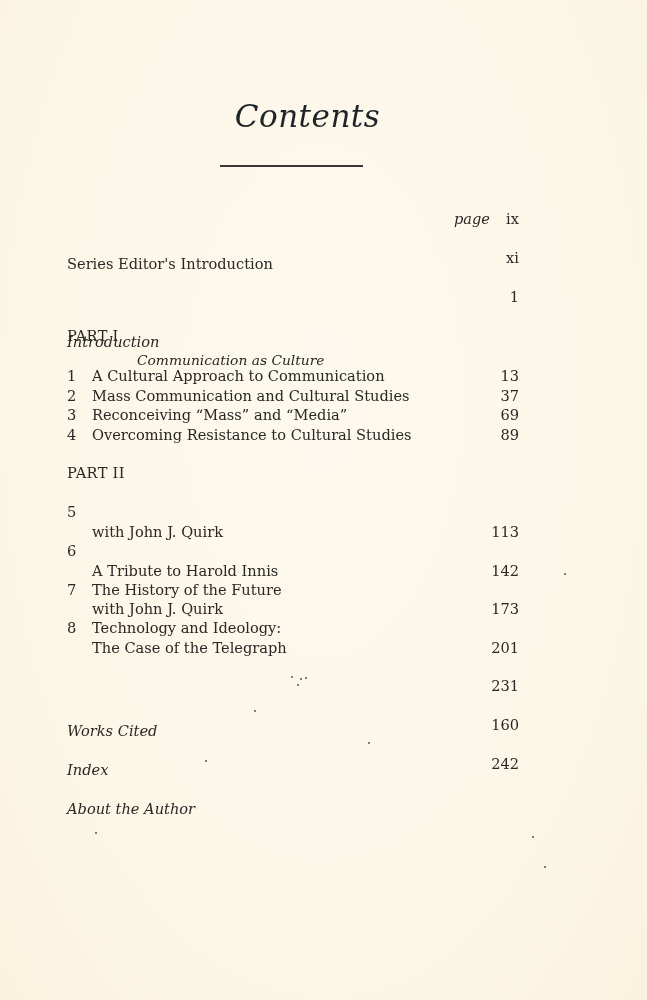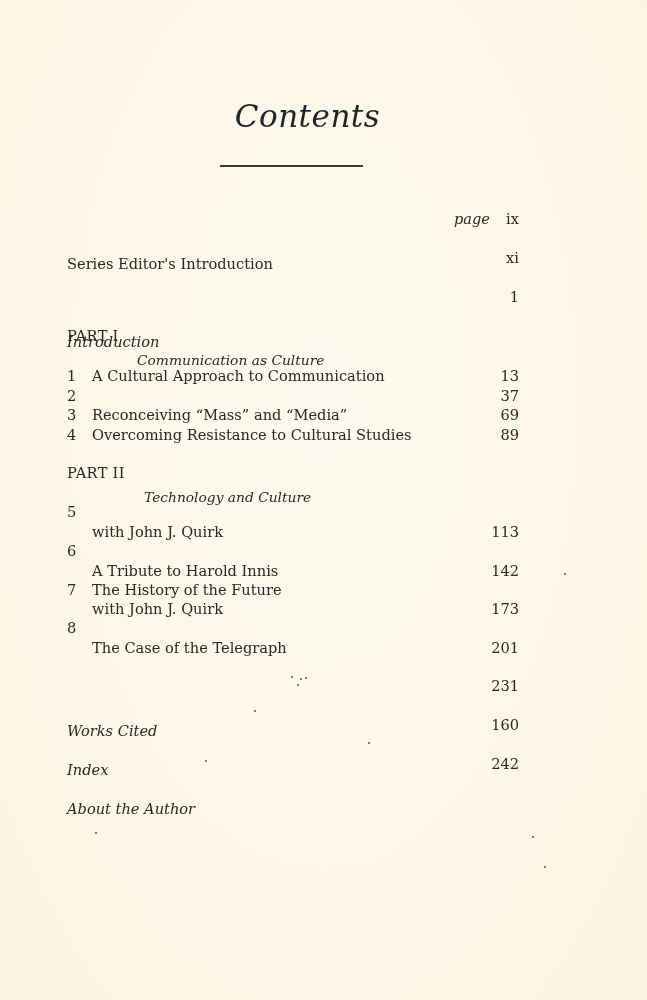--- a/index.html
+++ b/index.html
@@ -103,36 +103,36 @@
     <span class="parttitle">Communication as Culture</span>
   </div>
 
   <div class="row" style="top:366px;">
     <span class="num">1</span>
     <span class="ctext">A Cultural Approach to Communication</span>
     <span class="pg">13</span>
   </div>
   <div class="row" style="top:385.5px;">
     <span class="num">2</span>
+    <span class="ctext">Mass Communication and Cultural Studies</span>
     <span class="pg">37</span>
   </div>
   <div class="row" style="top:405px;">
     <span class="num">3</span>
     <span class="ctext">Reconceiving “Mass” and “Media”</span>
     <span class="pg">69</span>
   </div>
   <div class="row" style="top:424.5px;">
     <span class="num">4</span>
     <span class="ctext">Overcoming Resistance to Cultural Studies</span>
     <span class="pg">89</span>
   </div>
 
   <div class="row" style="top:463px;">
     <span class="partlabel">PART II</span>
-    <span class="parttitle p2">Technology and Culture</span>
   </div>
 
   <div class="row" style="top:502px;">
     <span class="num">5</span>
   </div>
   <div class="row" style="top:521.5px;">
     <span class="ctext">with John J. Quirk</span>
     <span class="pg">113</span>
   </div>
 
@@ -148,20 +148,21 @@
     <span class="num">7</span>
     <span class="ctext">The History of the Future</span>
   </div>
   <div class="row" style="top:599px;">
     <span class="ctext">with John J. Quirk</span>
     <span class="pg">173</span>
   </div>
 
   <div class="row" style="top:618px;">
     <span class="num">8</span>
+    <span class="ctext">Technology and Ideology:</span>
   </div>
   <div class="row" style="top:637.5px;">
     <span class="ctext">The Case of the Telegraph</span>
     <span class="pg">201</span>
   </div>
 
   <div class="row" style="top:676px;">
     <span class="label it">Works Cited</span>
     <span class="pg">231</span>
   </div>

